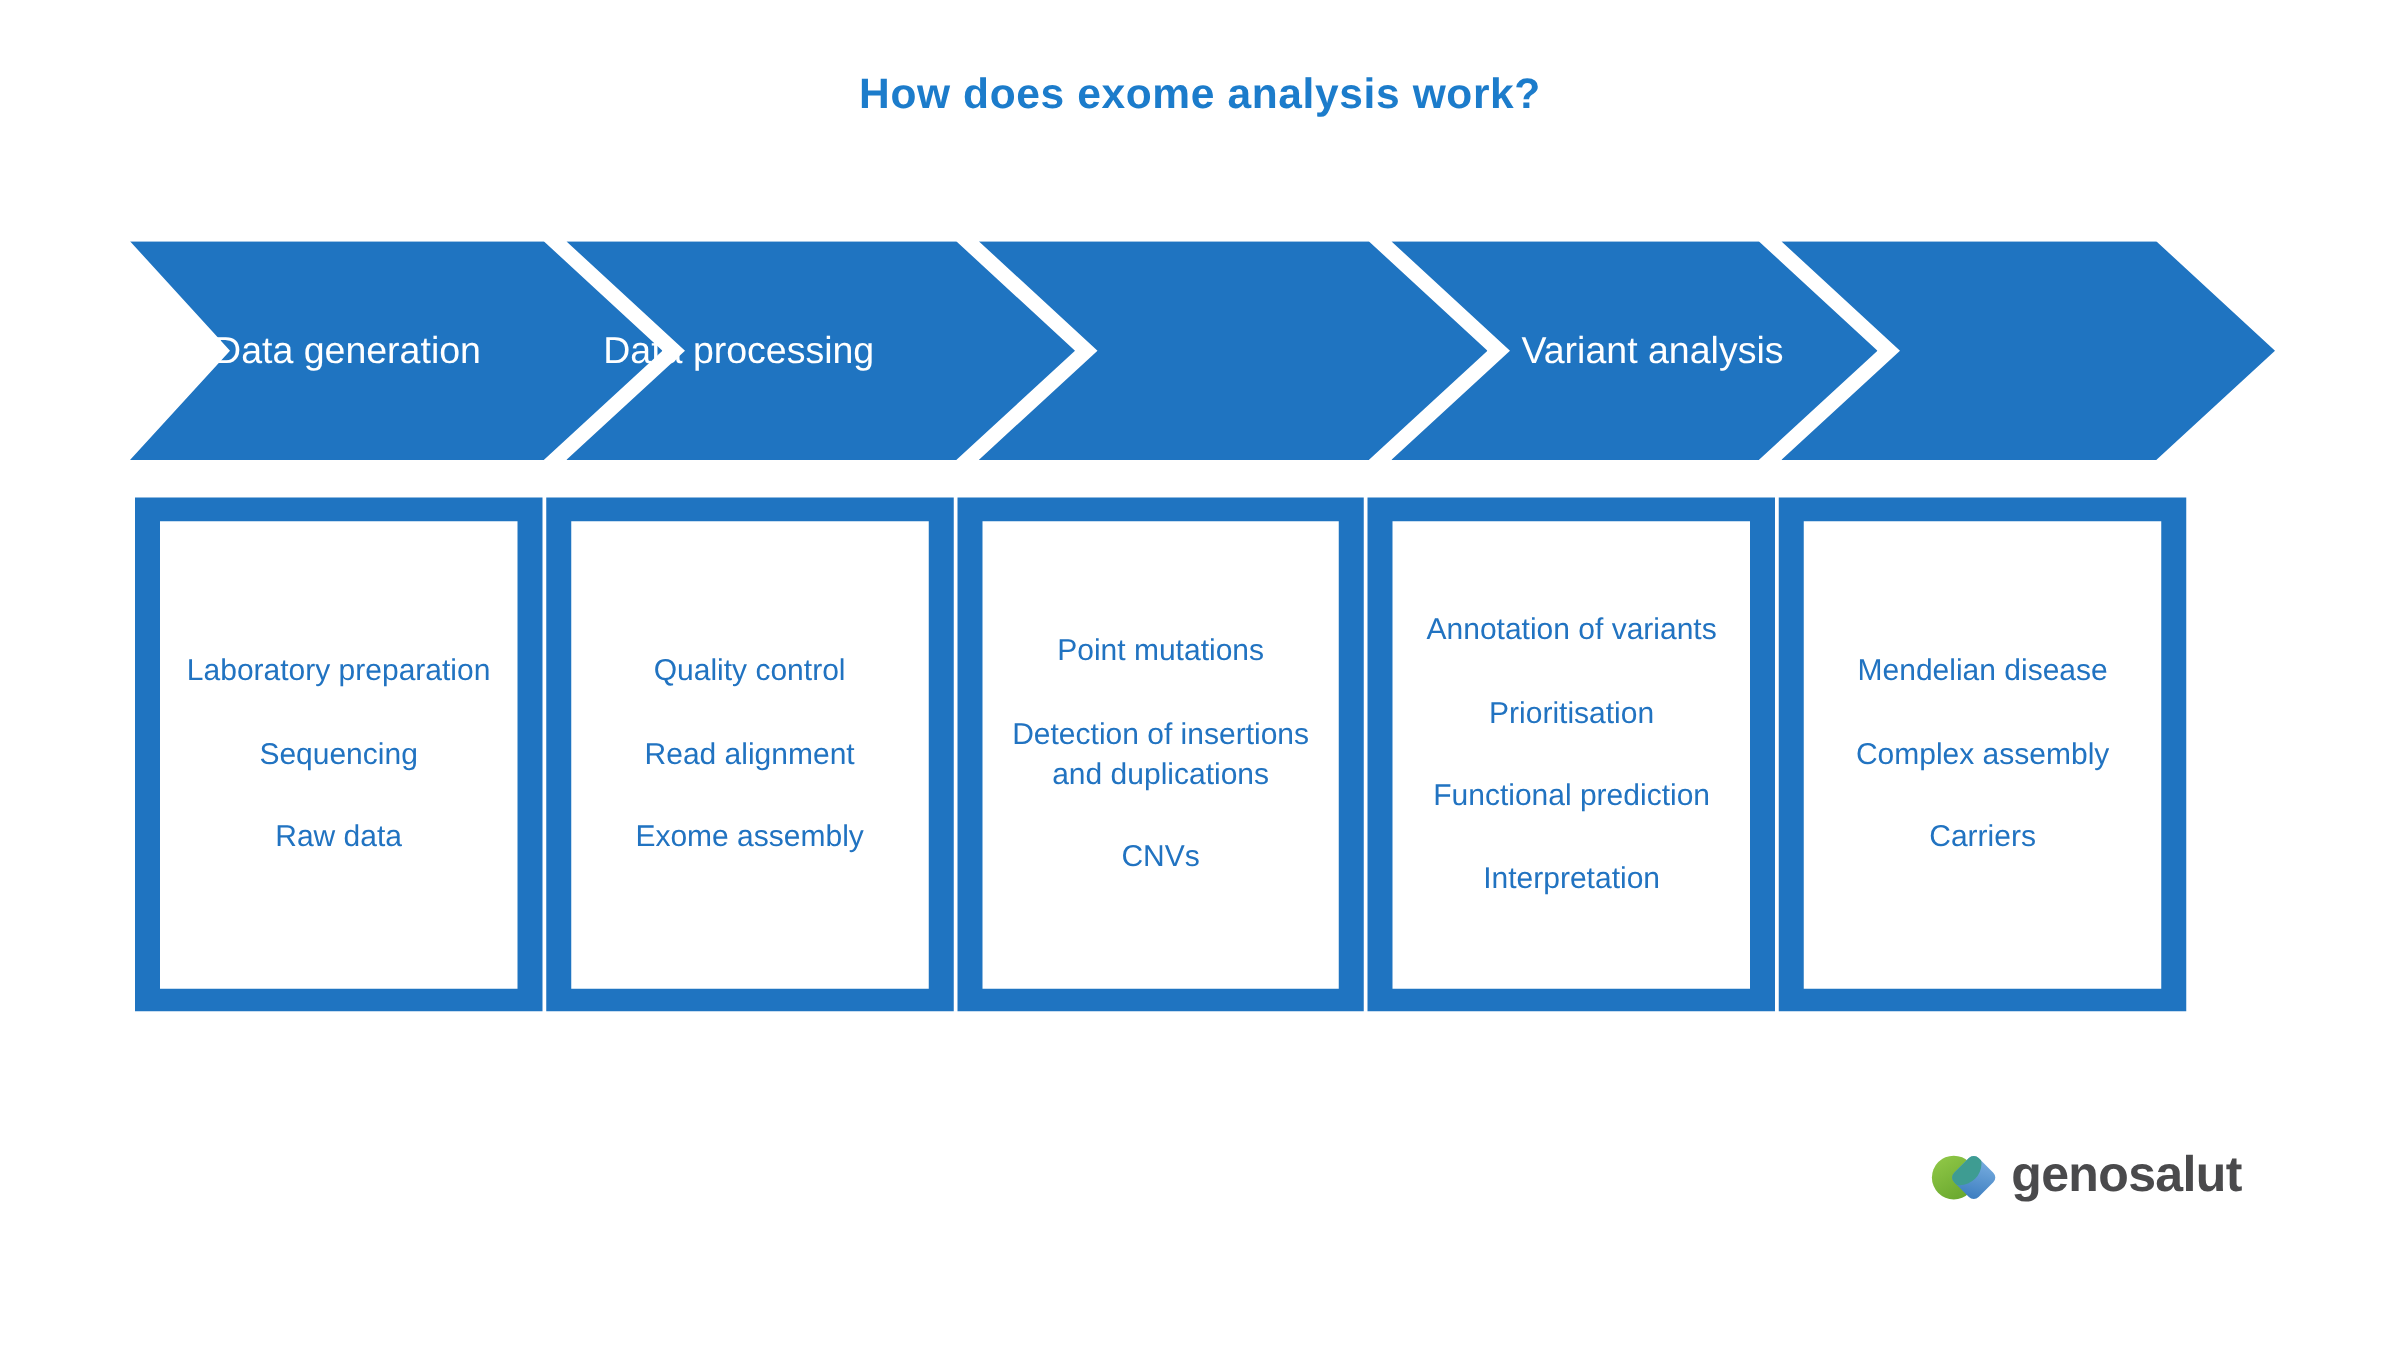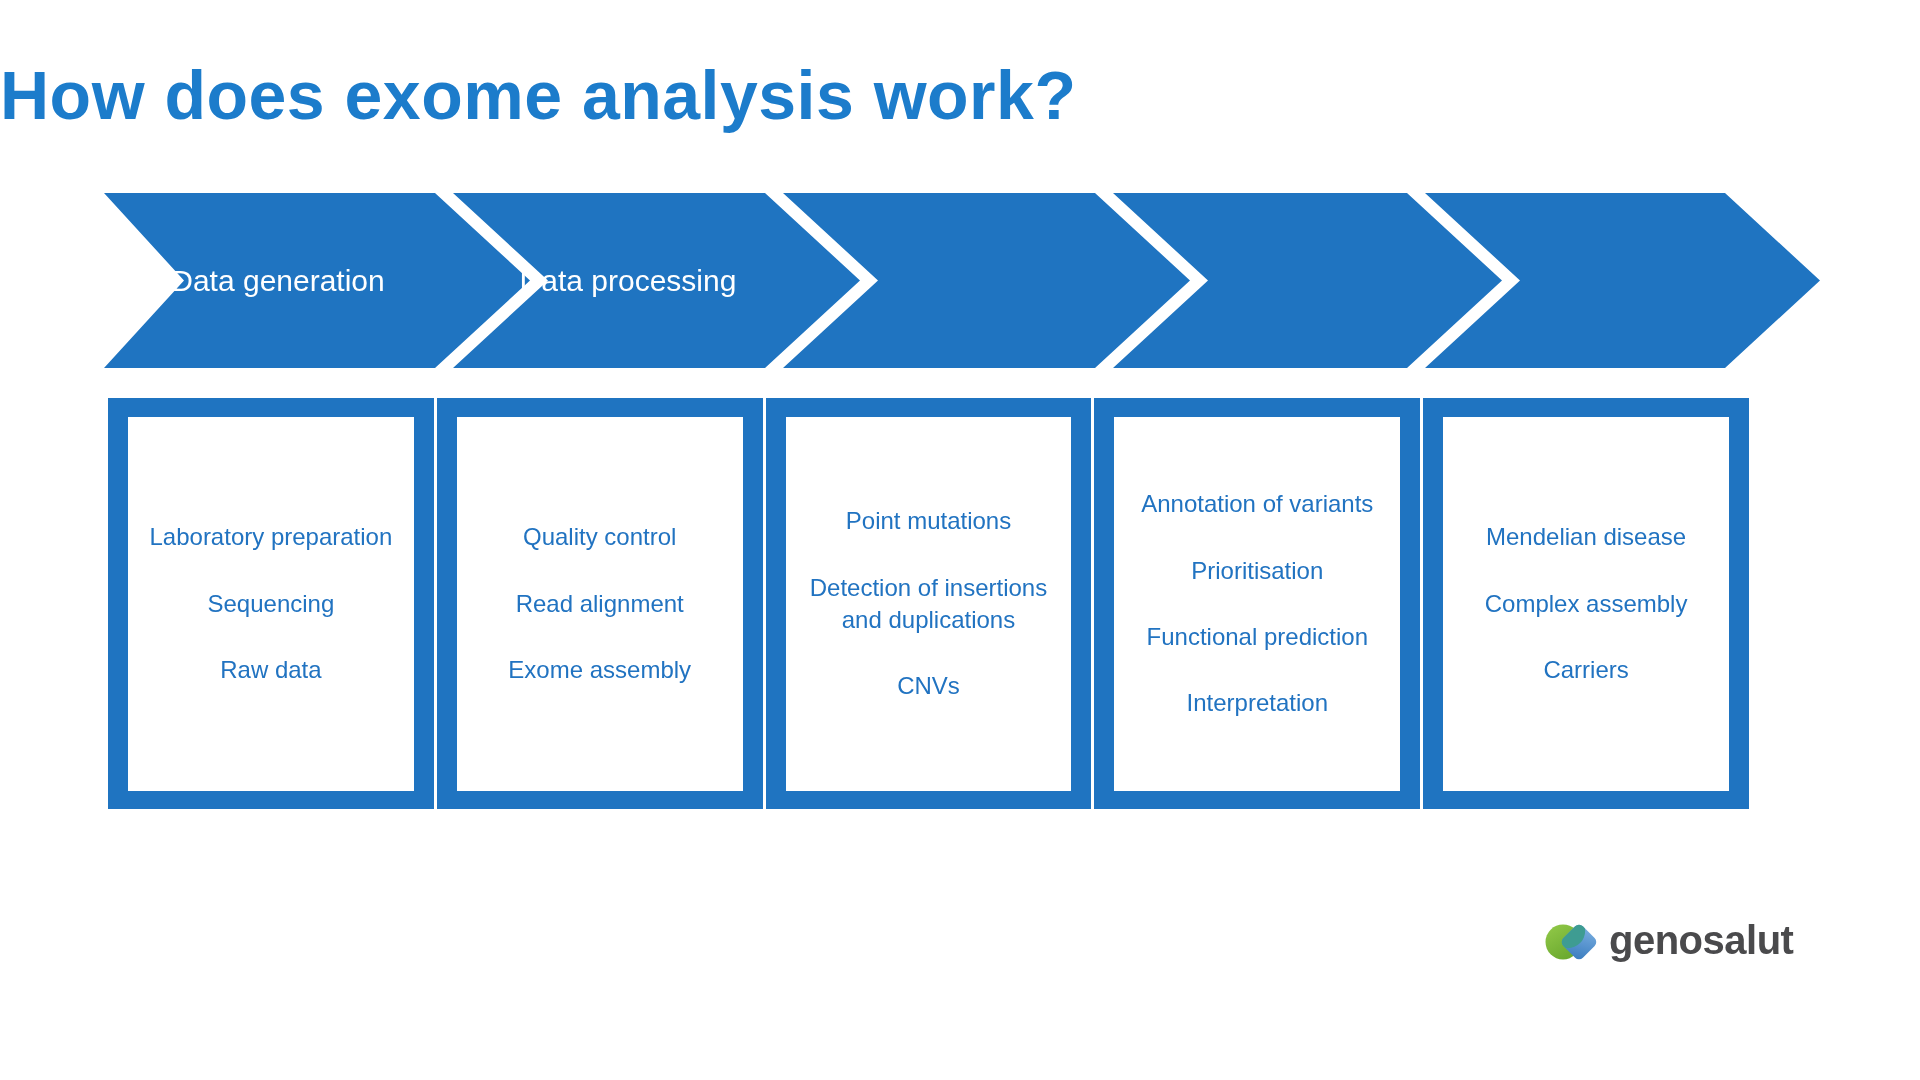--- a/index.html
+++ b/index.html
@@ -7,37 +7,37 @@
     --title_blue:#1C7CCB;
     --text_blue:#2173C1;
     --logo_gray:#4A4A4C;
   }
   html,body{margin:0;padding:0;background:#fff;}
   #canvas{
     position:relative;width:1920px;height:1080px;background:#ffffff;
     font-family:"Liberation Sans",sans-serif;overflow:hidden;
   }
   .title{
-    position:absolute;left:0;top:56px;width:100%;
-    font-size:68px;font-weight:bold;color:var(--title_blue);letter-spacing:0.5px;
+    position:absolute;left:0;top:56px;width:100%;text-align:center;
+    font-size:34px;font-weight:bold;color:var(--title_blue);letter-spacing:0.5px;
   }
   
   .arrows{position:absolute;left:0;top:193px;width:1920px;height:175px;}
   .arrow{position:absolute;top:0;height:175px;background:var(--primary_blue);}
   #arrow-0{left:104px;width:426px;clip-path:polygon(0 0,331px 0,426px 50%,331px 100%,0 100%,80px 50%);}
   #arrow-1{left:453px;width:407px;clip-path:polygon(0 0,312px 0,407px 50%,312px 100%,0 100%,95px 50%);}
   #arrow-2{left:783px;width:407px;clip-path:polygon(0 0,312px 0,407px 50%,312px 100%,0 100%,95px 50%);}
   #arrow-3{left:1113px;width:407px;clip-path:polygon(0 0,294px 0,389px 50%,294px 100%,0 100%,95px 50%);}
   #arrow-4{left:1425px;width:395px;clip-path:polygon(0 0,300px 0,395px 50%,300px 100%,0 100%,95px 50%);}
   .arrow-label{
     position:absolute;top:0;height:175px;display:flex;align-items:center;
     transform:translateX(-50%);color:#ffffff;font-size:30px;white-space:nowrap;
   }
   #label-0{left:278px;}
-  #label-1{left:628px;}
+  #label-1{left:591px;}
   #label-2{left:920px;}
   #label-3{left:1322px;}
   #label-4{left:1660px;}
   
   .band{
     position:absolute;left:108px;top:398px;width:1641px;height:411px;
     display:flex;gap:3px;background:#ffffff;
   }
   .cell{
     flex:1;background:var(--primary_blue);
@@ -69,20 +69,21 @@
 
   <div class="arrows">
     <div class="arrow" id="arrow-0"></div>
     <div class="arrow" id="arrow-1"></div>
     <div class="arrow" id="arrow-2"></div>
     <div class="arrow" id="arrow-3"></div>
     <div class="arrow" id="arrow-4"></div>
 
     <span class="arrow-label" id="label-0">Data generation</span>
     <span class="arrow-label" id="label-1">Data processing</span>
+    <span class="arrow-label" id="label-3">Variant analysis</span>
   </div>
 
   <div class="band">
 
     <div class="cell">
       <div class="box">
         <p>Laboratory preparation</p>
         <p>Sequencing</p>
         <p>Raw data</p>
       </div>

